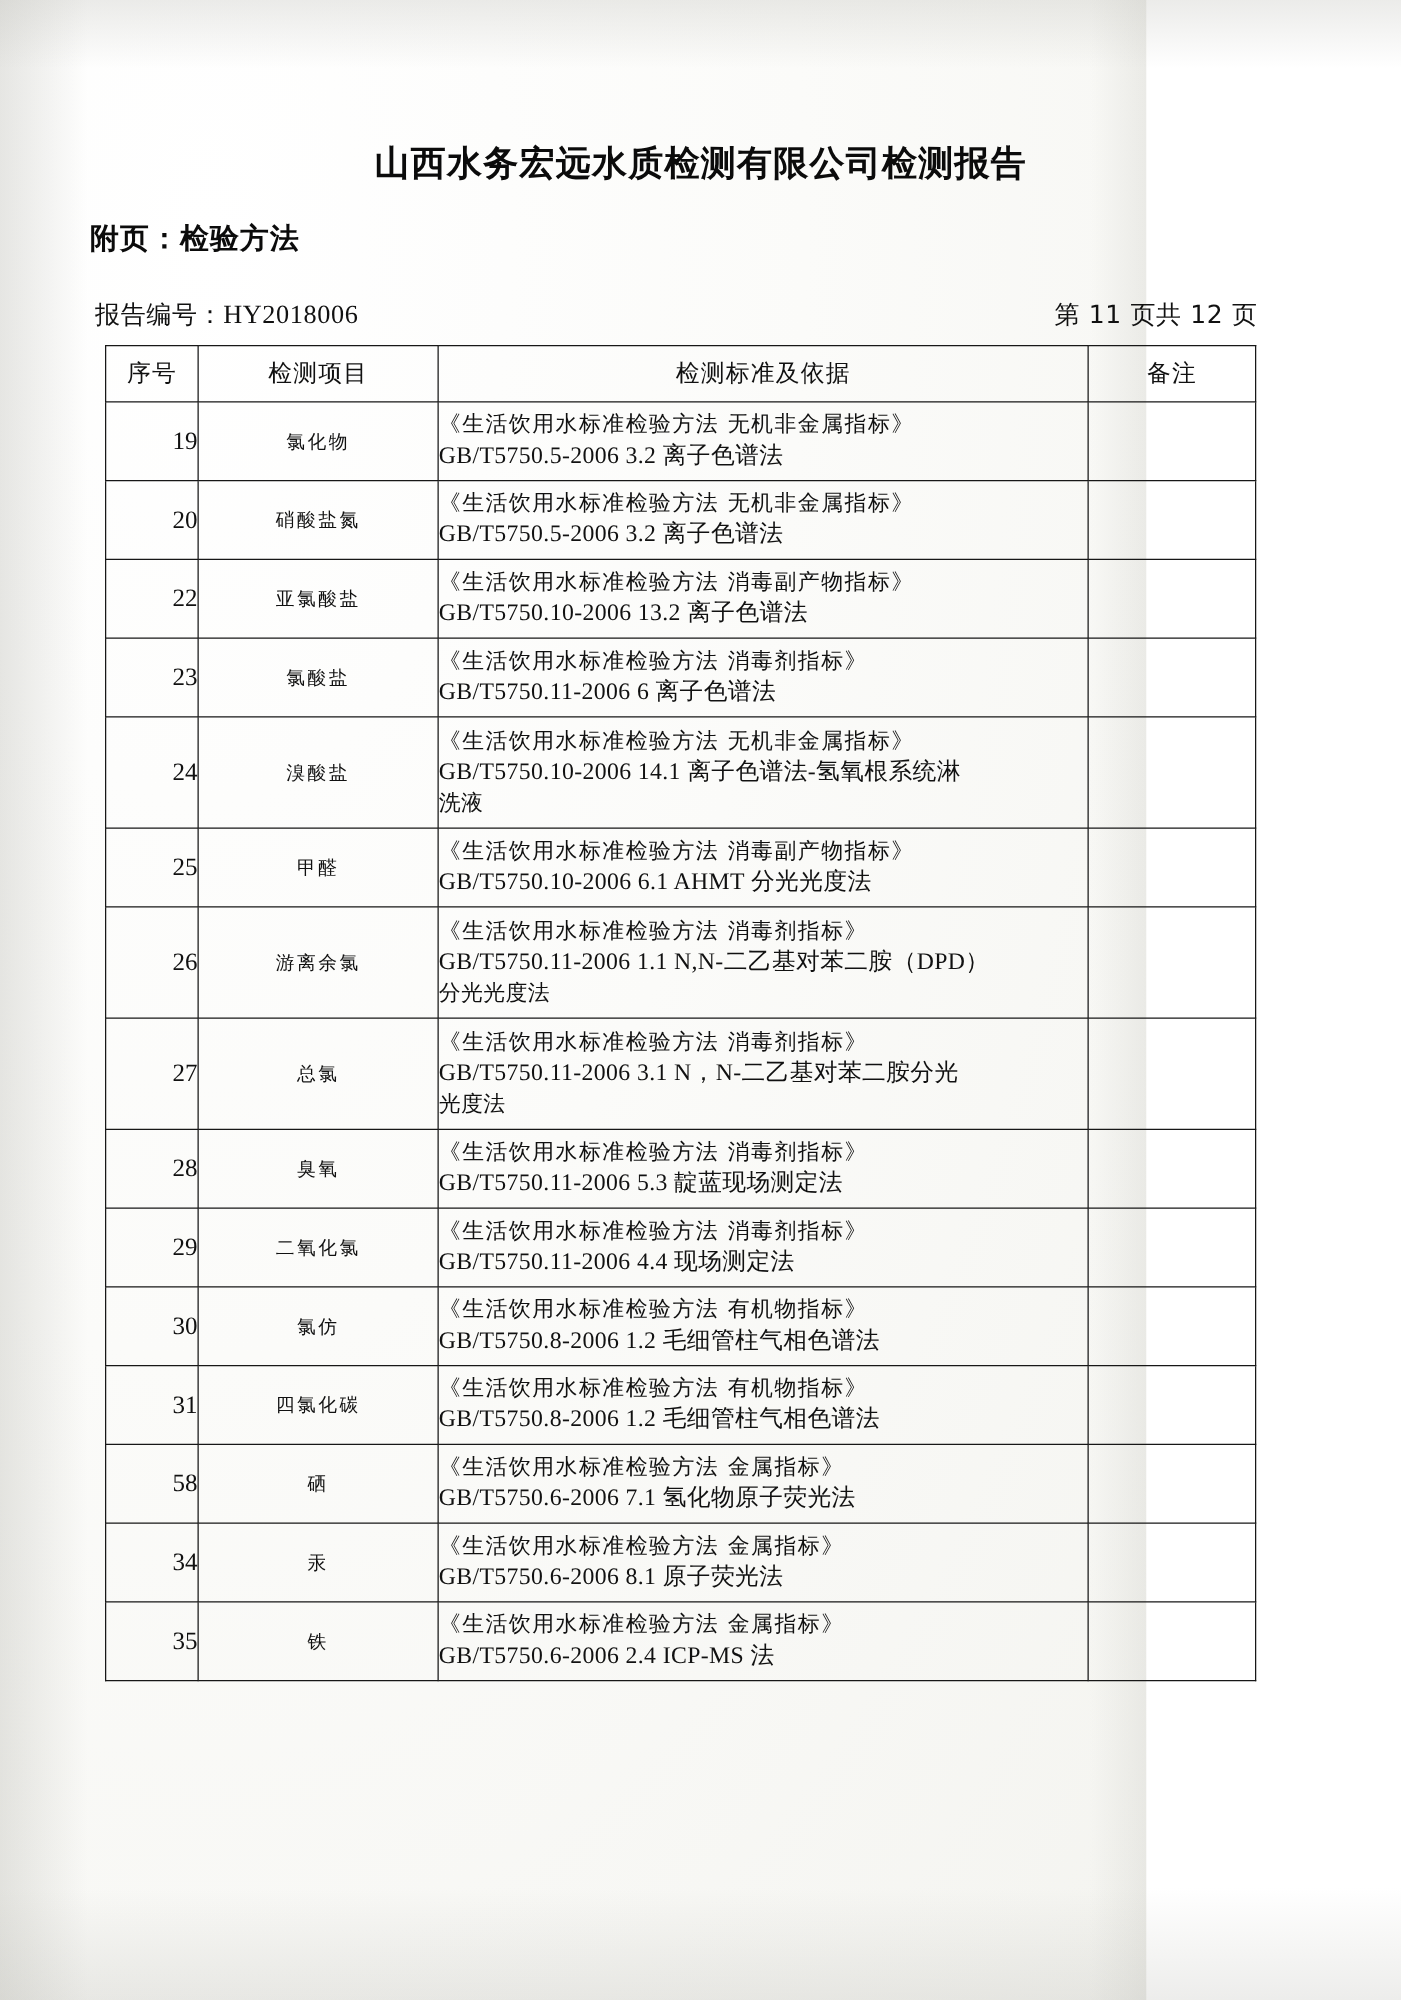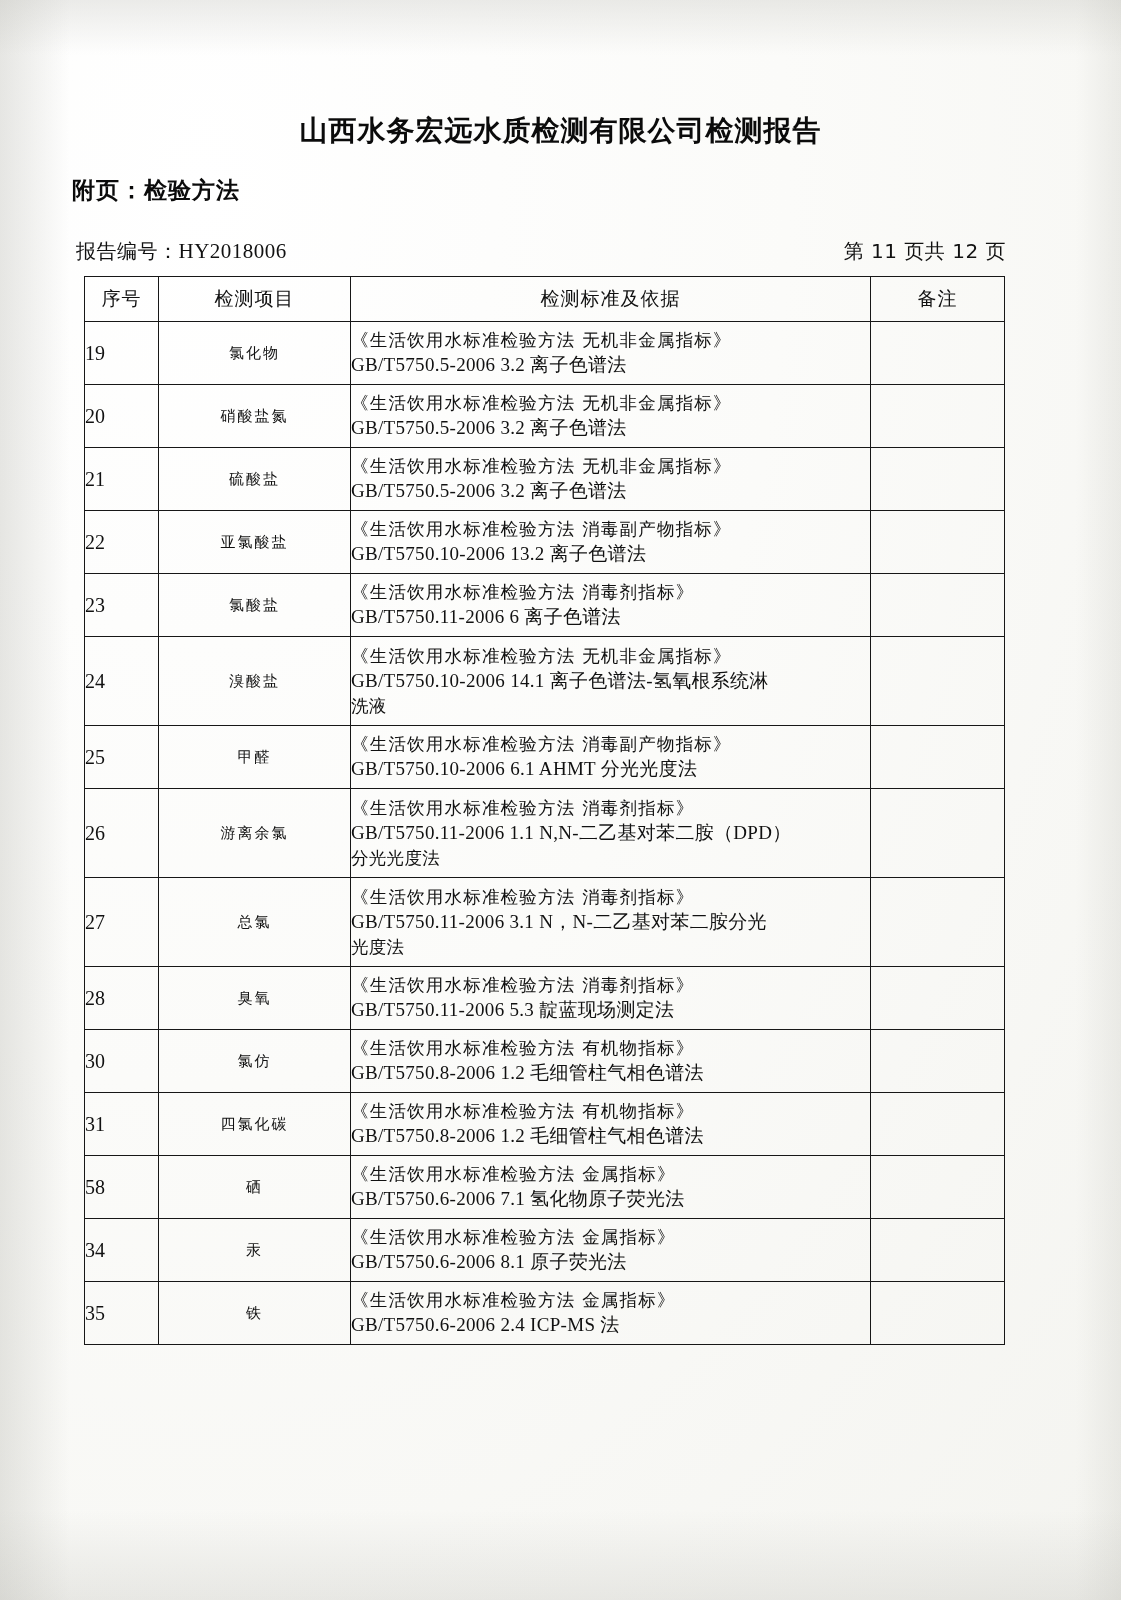--- a/index.html
+++ b/index.html
@@ -11,21 +11,21 @@
     height: 1600px;
     background: #ffffff;
     font-family: "Liberation Serif", serif;
     color: #111;
     position: relative;
     overflow: hidden;
   }
   .page {
     position: absolute;
     top: 0; left: 0;
-    width: 1121px;
+    width: 917px;
     height: 1600px;
     background:
       radial-gradient(ellipse at 18% 12%, #ffffff 0%, #fbfbf9 45%, #f4f4f0 100%);
   }
   
   .scan-shadow-left {
     position: absolute;
     top: 0; left: 0;
     width: 70px; height: 1600px;
     background: linear-gradient(to right, rgba(185,185,178,0.35), rgba(255,255,255,0));
@@ -122,21 +122,21 @@
   thead th {
     height: 44px;
     font-weight: normal;
     font-family: "DejaVu Sans", sans-serif;
     font-size: 19px;
     text-align: center;
     color: #111;
     letter-spacing: 1px;
   }
   td.seq {
-    text-align: left;
+    text-align: right;
     font-family: "Liberation Serif", serif;
     font-size: 20px;
     color: #111;
   }
   td.item {
     text-align: center;
     font-family: "DejaVu Sans", sans-serif;
     font-size: 15px;
     letter-spacing: 2px;
     color: #111;
@@ -214,29 +214,20 @@
         <tr class="r2">
           <td class="seq">20</td>
           <td class="item">硝酸盐氮</td>
           <td class="std">
             <div class="line1">《生活饮用水标准检验方法  无机非金属指标》</div>
             <div class="line2">GB/T5750.5-2006  3.2 离子色谱法</div>
           </td>
           <td class="note"></td>
         </tr>
         <tr class="r2">
-          <td class="seq">21</td>
-          <td class="item">硫酸盐</td>
-          <td class="std">
-            <div class="line1">《生活饮用水标准检验方法  无机非金属指标》</div>
-            <div class="line2">GB/T5750.5-2006  3.2 离子色谱法</div>
-          </td>
-          <td class="note"></td>
-        </tr>
-        <tr class="r2">
           <td class="seq">22</td>
           <td class="item">亚氯酸盐</td>
           <td class="std">
             <div class="line1">《生活饮用水标准检验方法  消毒副产物指标》</div>
             <div class="line2">GB/T5750.10-2006 13.2 离子色谱法</div>
           </td>
           <td class="note"></td>
         </tr>
         <tr class="r2">
           <td class="seq">23</td>
@@ -289,20 +280,29 @@
         <tr class="r2">
           <td class="seq">28</td>
           <td class="item">臭氧</td>
           <td class="std">
             <div class="line1">《生活饮用水标准检验方法  消毒剂指标》</div>
             <div class="line2">GB/T5750.11-2006 5.3 靛蓝现场测定法</div>
           </td>
           <td class="note"></td>
         </tr>
         <tr class="r2">
+          <td class="seq">29</td>
+          <td class="item">二氧化氯</td>
+          <td class="std">
+            <div class="line1">《生活饮用水标准检验方法  消毒剂指标》</div>
+            <div class="line2">GB/T5750.11-2006  4.4 现场测定法</div>
+          </td>
+          <td class="note"></td>
+        </tr>
+        <tr class="r2">
           <td class="seq">30</td>
           <td class="item">氯仿</td>
           <td class="std">
             <div class="line1">《生活饮用水标准检验方法  有机物指标》</div>
             <div class="line2">GB/T5750.8-2006  1.2 毛细管柱气相色谱法</div>
           </td>
           <td class="note"></td>
         </tr>
         <tr class="r2">
           <td class="seq">31</td>

